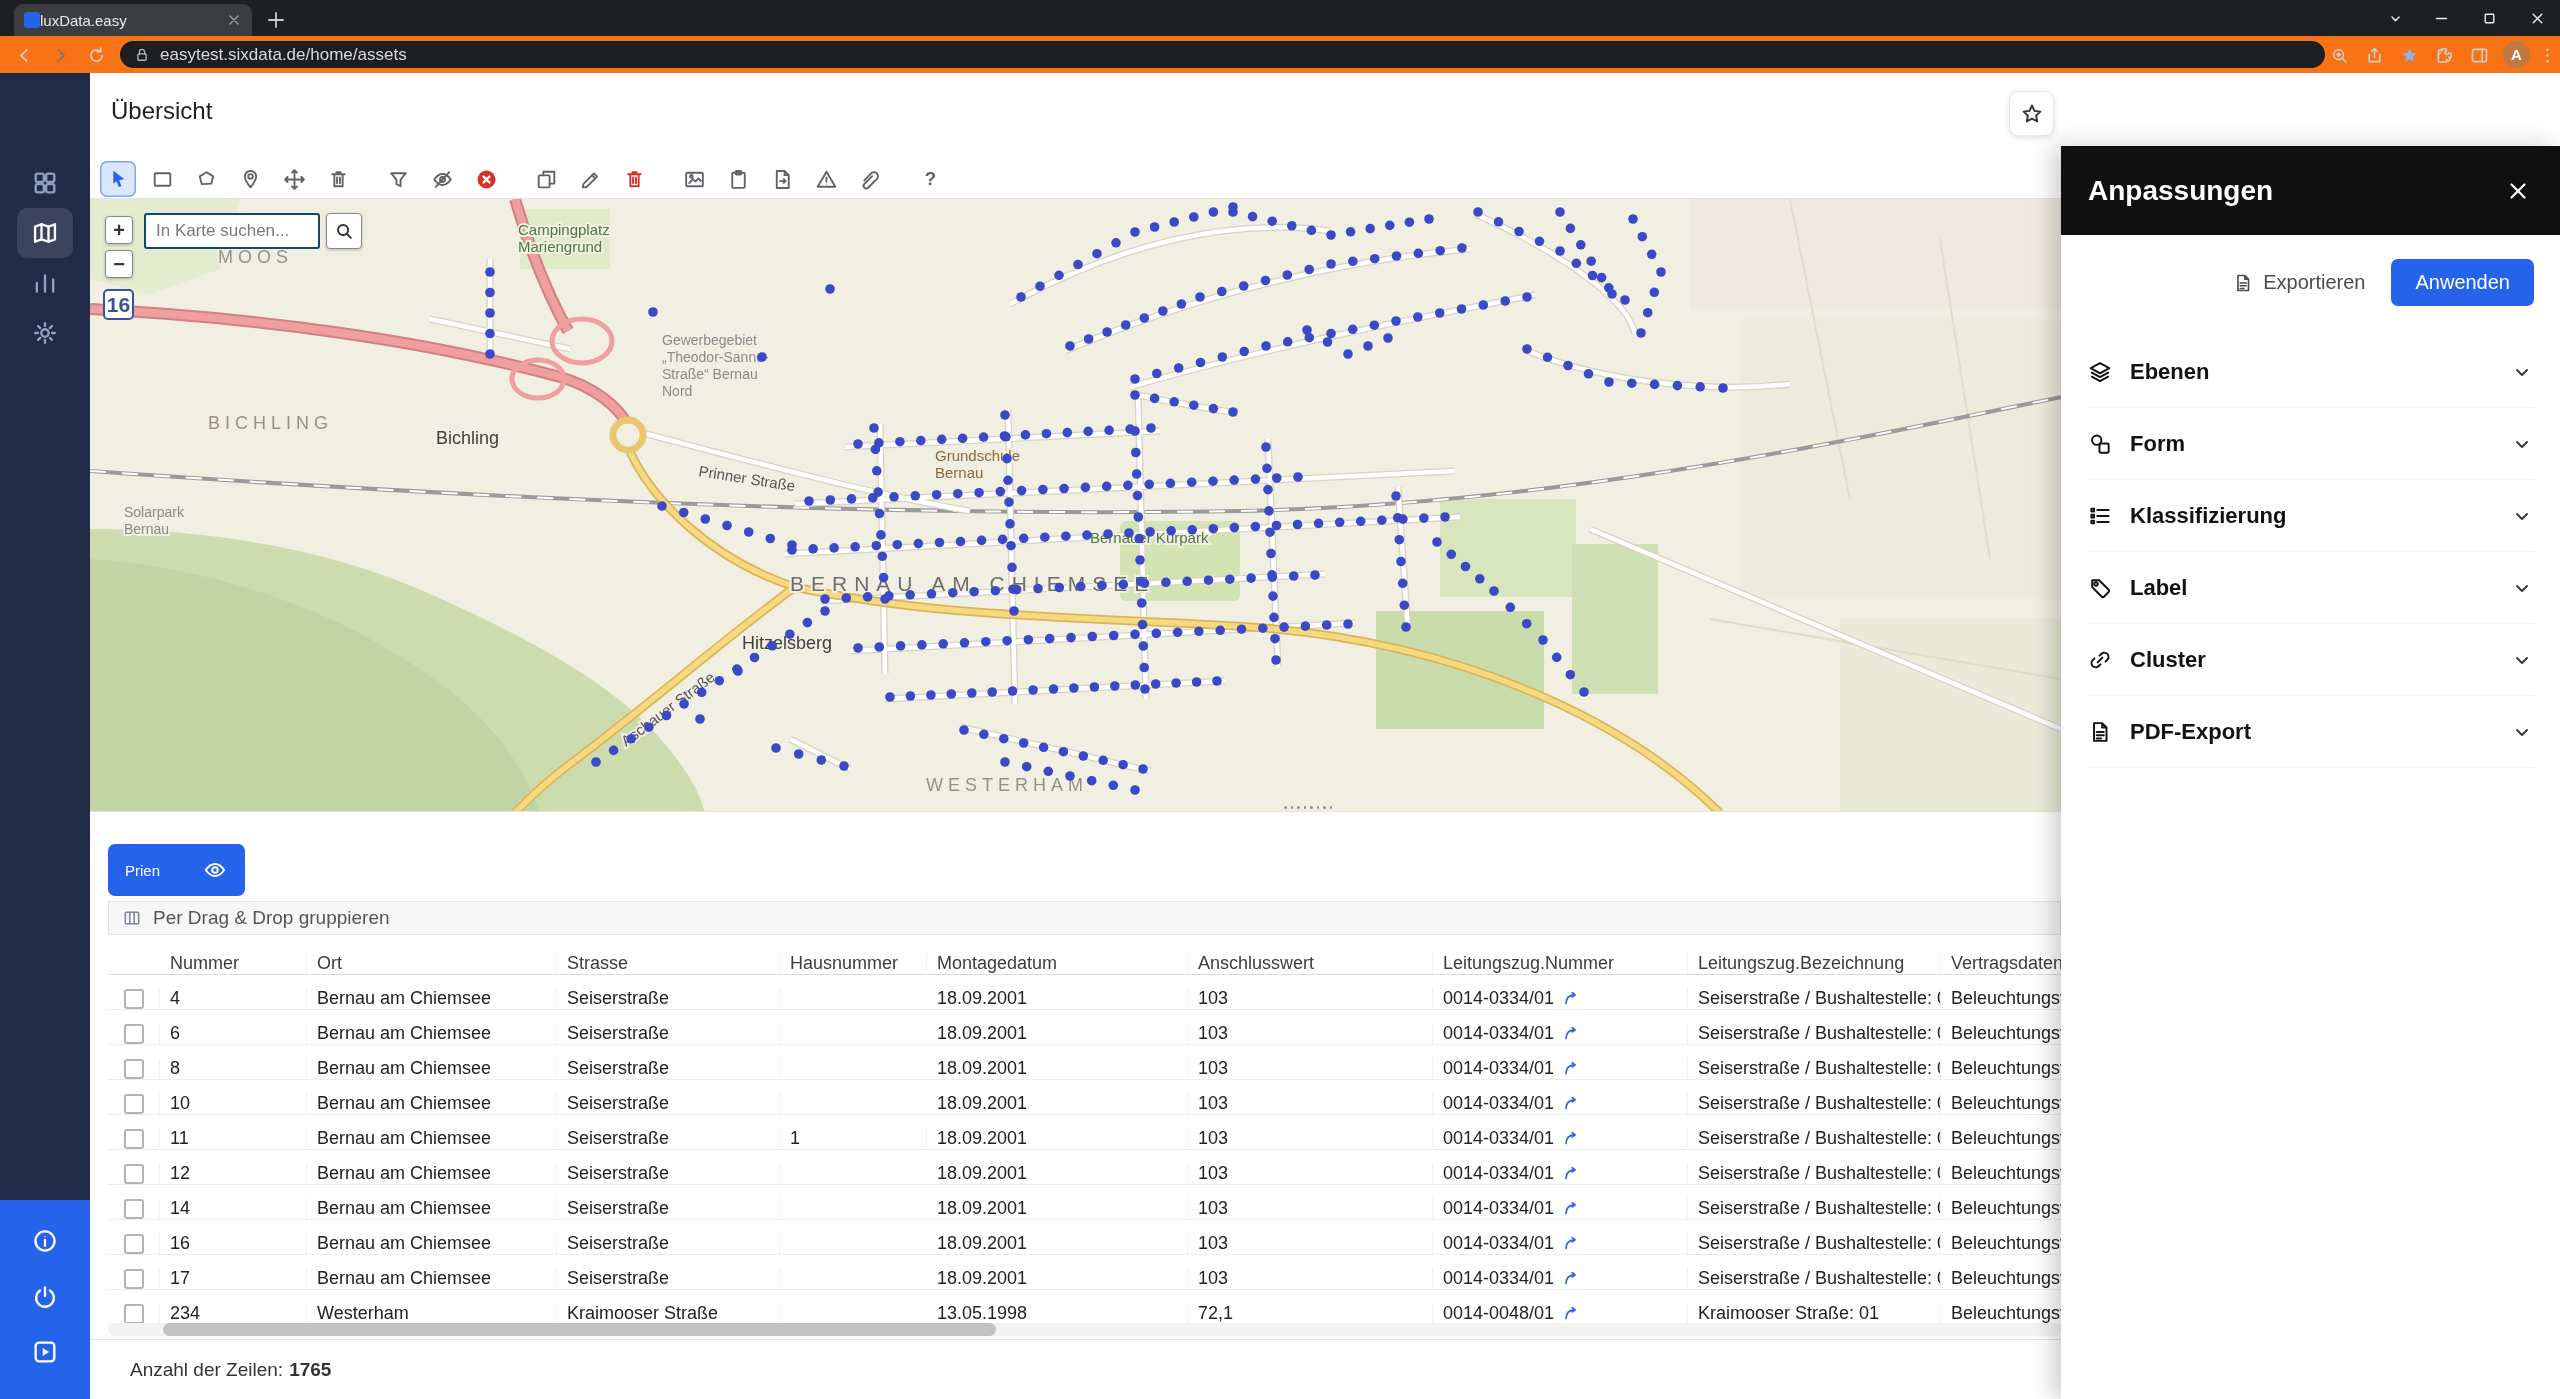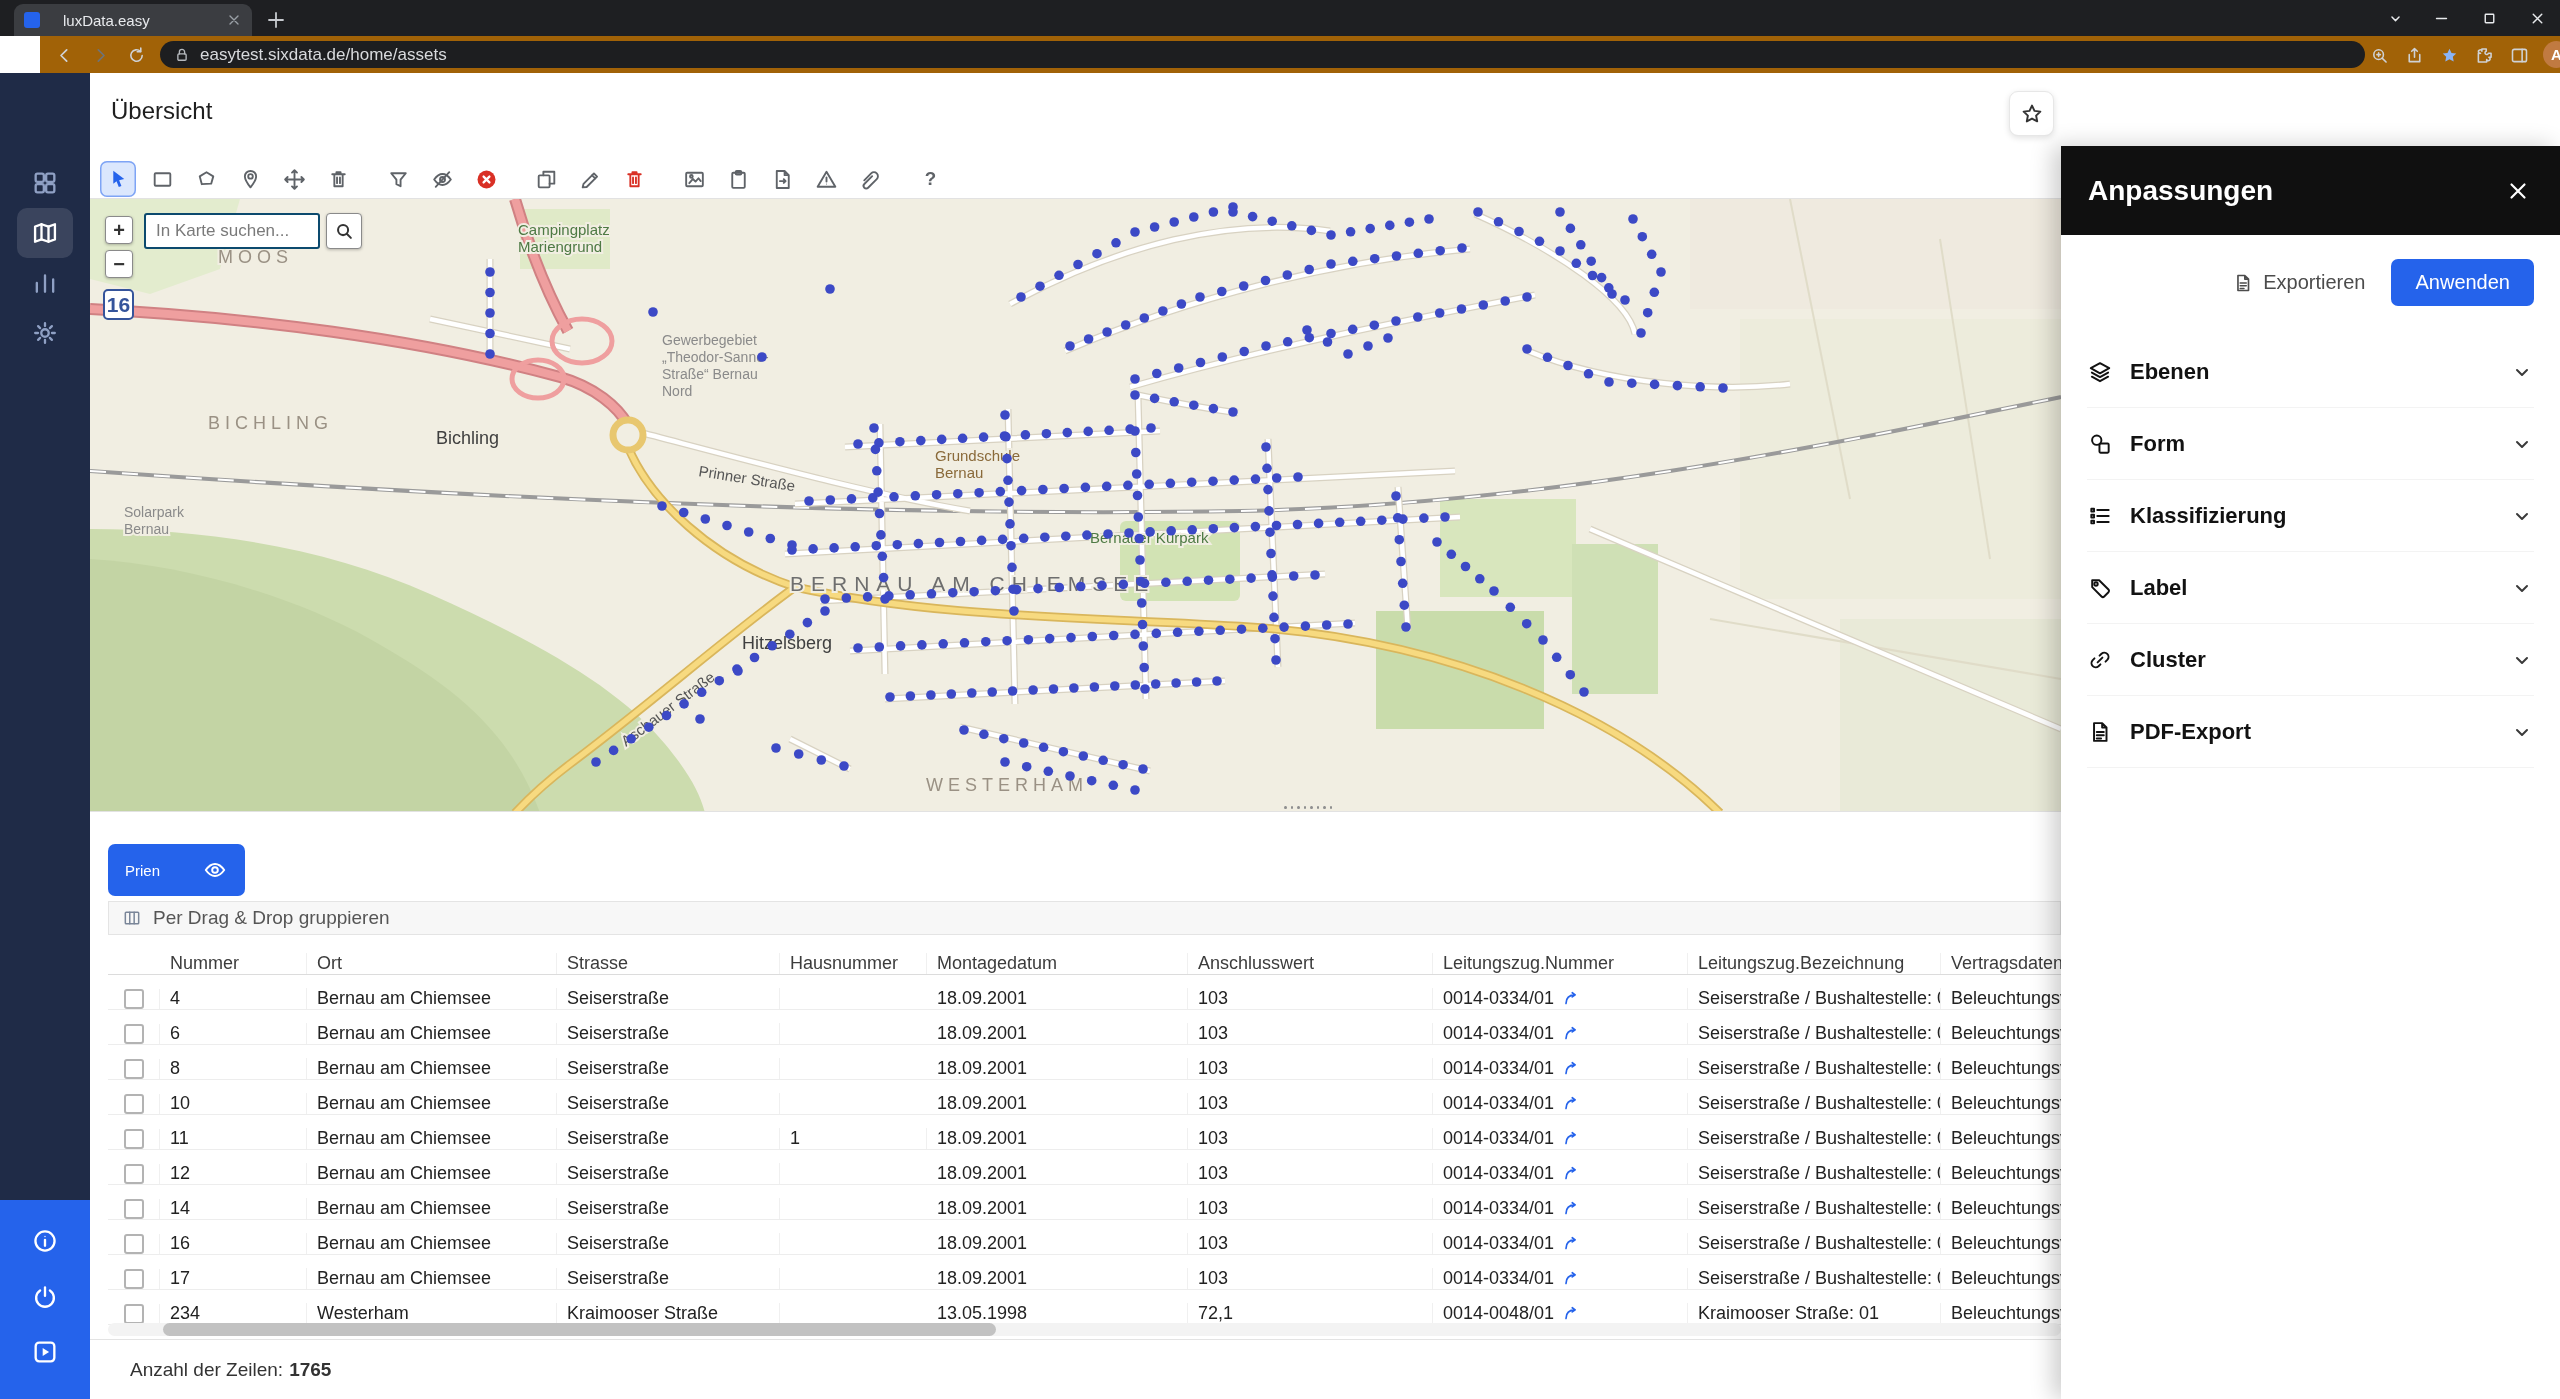--- a/index.html
+++ b/index.html
@@ -6,29 +6,29 @@
   body{width:2560px;height:1399px;overflow:hidden;position:relative;background:#fff;
        font-family:"Liberation Sans", sans-serif;
        --accent:#2563eb; --sidebar:#1f2b47; --dot:#3c49c6; --panel-header:#101010;}
   *{box-sizing:border-box;}
   .ic{fill:none;stroke:currentColor;stroke-width:1.8;stroke-linecap:round;stroke-linejoin:round;display:block;}
   .ic text{font-family:"Liberation Sans",sans-serif;}
 
   
   .tabbar{position:absolute;top:0;left:0;right:0;height:36px;background:#1e1f22;z-index:60;}
   .btab{position:absolute;left:14px;top:4px;width:238px;height:32px;background:#3b3d41;border-radius:9px 9px 0 0;
-        display:flex;align-items:center;gap:23px;padding:0 10px;}
+        display:flex;align-items:center;gap:0;padding:0 10px;}
   .favicon{width:16px;height:16px;border-radius:3px;background:var(--accent);flex:0 0 auto;}
   .btab-title{color:#e8eaed;font-size:15px;flex:1;white-space:nowrap;overflow:hidden;}
   .btab .ic{width:16px;height:16px;color:#9aa0a6;stroke-width:2;}
   .newtab{position:absolute;left:264px;top:8px;width:24px;height:24px;color:#c7cacf;}
   .newtab .ic{width:24px;height:24px;}
   .winctl{position:absolute;top:4px;height:28px;width:34px;display:flex;align-items:center;justify-content:center;color:#e8eaed;}
   .winctl .ic{width:17px;height:17px;stroke-width:2;}
-  .navbar{position:absolute;top:36px;left:0;right:0;height:37px;background:#a16207;z-index:60;margin-left:40px;}
+  .navbar{position:absolute;top:36px;left:0;right:0;height:37px;background:#f97316;z-index:60;}
   .navic{position:absolute;top:5px;width:28px;height:28px;display:flex;align-items:center;justify-content:center;color:#cfd2d6;}
   .navic .ic{width:21px;height:21px;}
   .navic.dim{color:#6f7377;}
   .url-pill{position:absolute;left:120px;top:5px;width:2205px;height:27px;border-radius:14px;background:#1d1e20;
             display:flex;align-items:center;gap:9px;padding:0 13px;color:#d8dadd;font-size:17px;}
   .url-pill .ic{width:18px;height:18px;color:#b6babe;}
   .avatar{position:absolute;top:5px;left:2503px;width:27px;height:27px;border-radius:50%;background:#c07a41;color:#fff;
           font-size:15px;font-weight:bold;display:flex;align-items:center;justify-content:center;}
 
   

